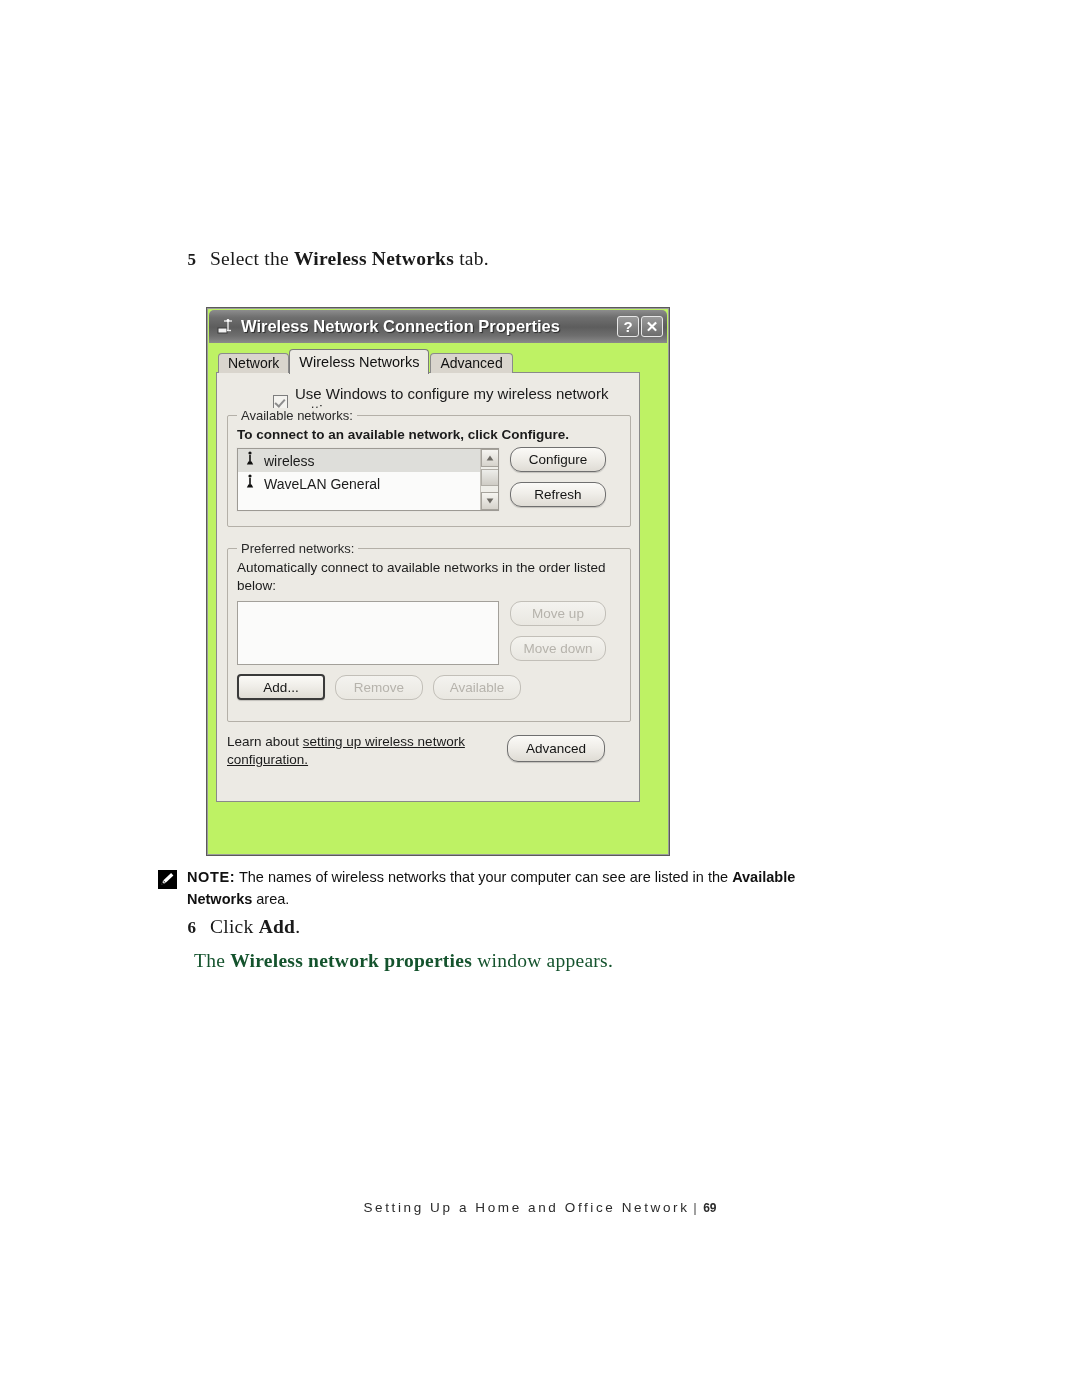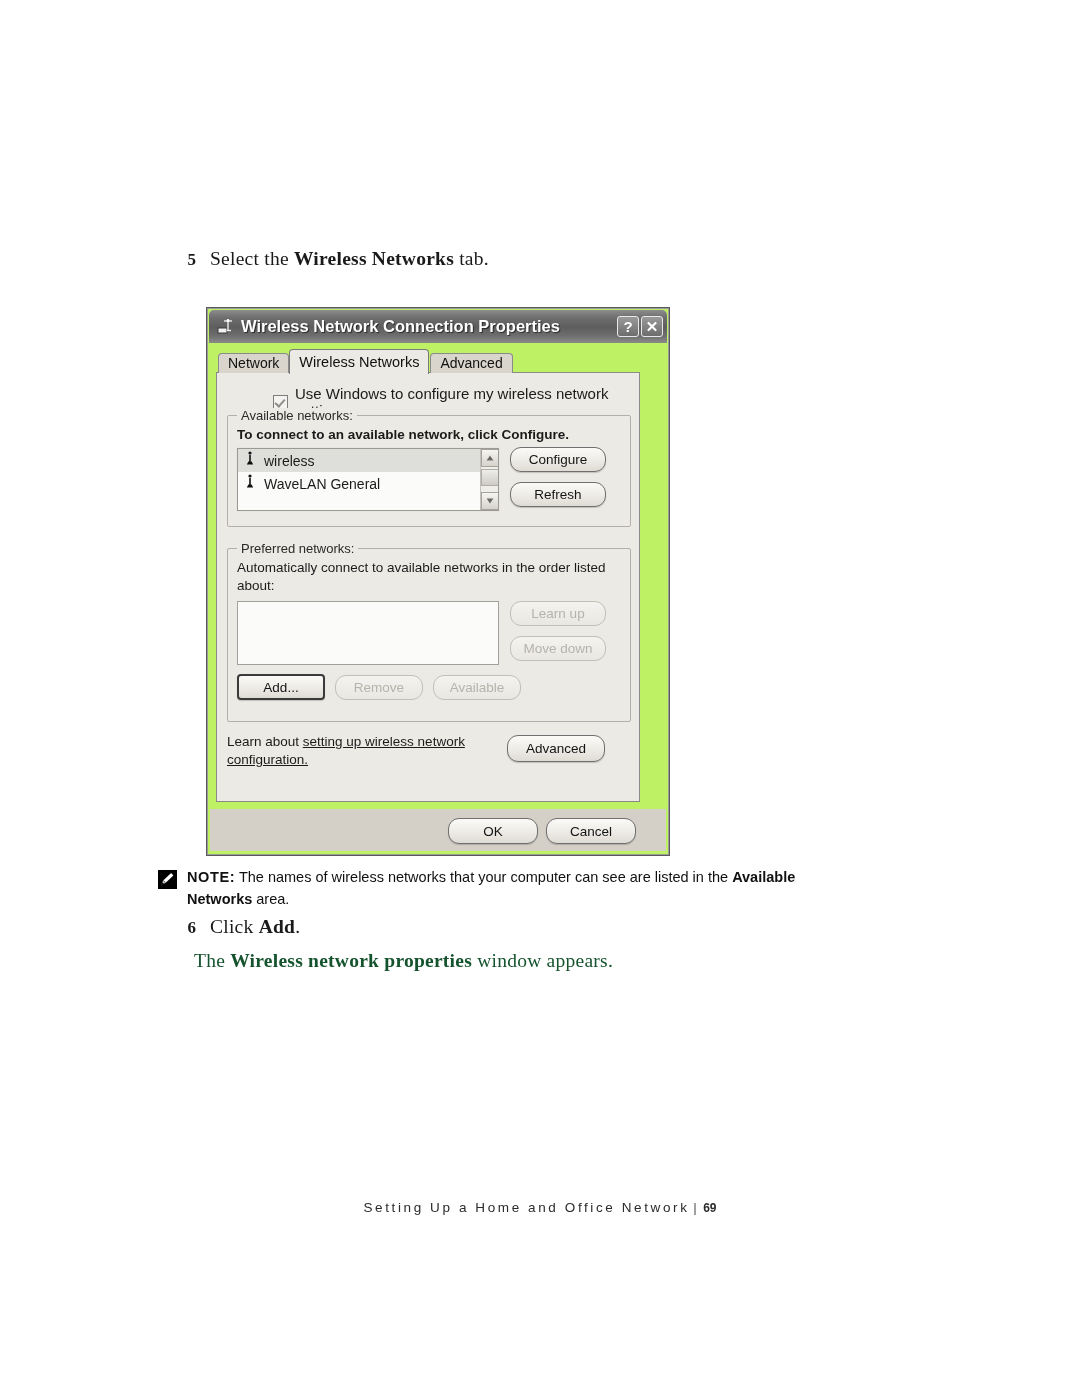--- a/index.html
+++ b/index.html
@@ -410,42 +410,38 @@
           </div>
         </div>
 
         <div class="btn" style="left:282px; top:31px; width:96px; height:25px;">Configure</div>
         <div class="btn" style="left:282px; top:66px; width:96px; height:25px;">Refresh</div>
       </div>
 
       <div class="group" style="left:10px; top:175px; width:404px; height:174px;">
         <span class="glabel">Preferred networks:</span>
 
-        <div class="ghelp" style="left:9px; top:10px; width:370px;">Automatically connect to available networks in the order listed about:</div>
+        <div class="ghelp" style="left:9px; top:10px; width:370px;">Automatically connect to available networks in the order listed below:</div>
 
         <div class="listbox" style="left:9px; top:52px; width:262px; height:64px; box-shadow:none; border-color:#a3a09a;"></div>
 
-        <div class="btn disabled" style="left:282px; top:52px; width:96px; height:25px;">Learn up</div>
+        <div class="btn disabled" style="left:282px; top:52px; width:96px; height:25px;">Move up</div>
         <div class="btn disabled" style="left:282px; top:87px; width:96px; height:25px;">Move down</div>
 
         <div class="btn default" style="left:9px; top:125px; width:88px; height:26px;">Add...</div>
         <div class="btn disabled" style="left:107px; top:126px; width:88px; height:25px;">Remove</div>
         <div class="btn disabled" style="left:205px; top:126px; width:88px; height:25px;">Available</div>
       </div>
 
       <div class="linktext" style="left:10px; top:360px;">
         <span>Learn about </span><a href="#">setting up wireless network configuration.</a>
       </div>
       <div class="btn" style="left:290px; top:362px; width:98px; height:27px;">Advanced</div>
     </div>
 
-    <div class="footbar">
-      <div class="btn" style="left:238px; top:9px; width:90px; height:26px;">OK</div>
-      <div class="btn" style="left:336px; top:9px; width:90px; height:26px;">Cancel</div>
-    </div>
 
   </div>
 </div>
 
 <div class="note">
   <span class="note-icon">
     <svg width="19" height="19" viewBox="0 0 19 19">
       <rect x="0" y="0" width="19" height="19" fill="#000"></rect>
       <path d="M3.5 14.5 L5.2 10.4 L13.1 3.1 L15.4 5.6 L7.4 12.9 Z" fill="#fff"></path>
       <path d="M3.5 14.8 L6.0 13.6 L4.6 12.1 Z" fill="#000"></path>

